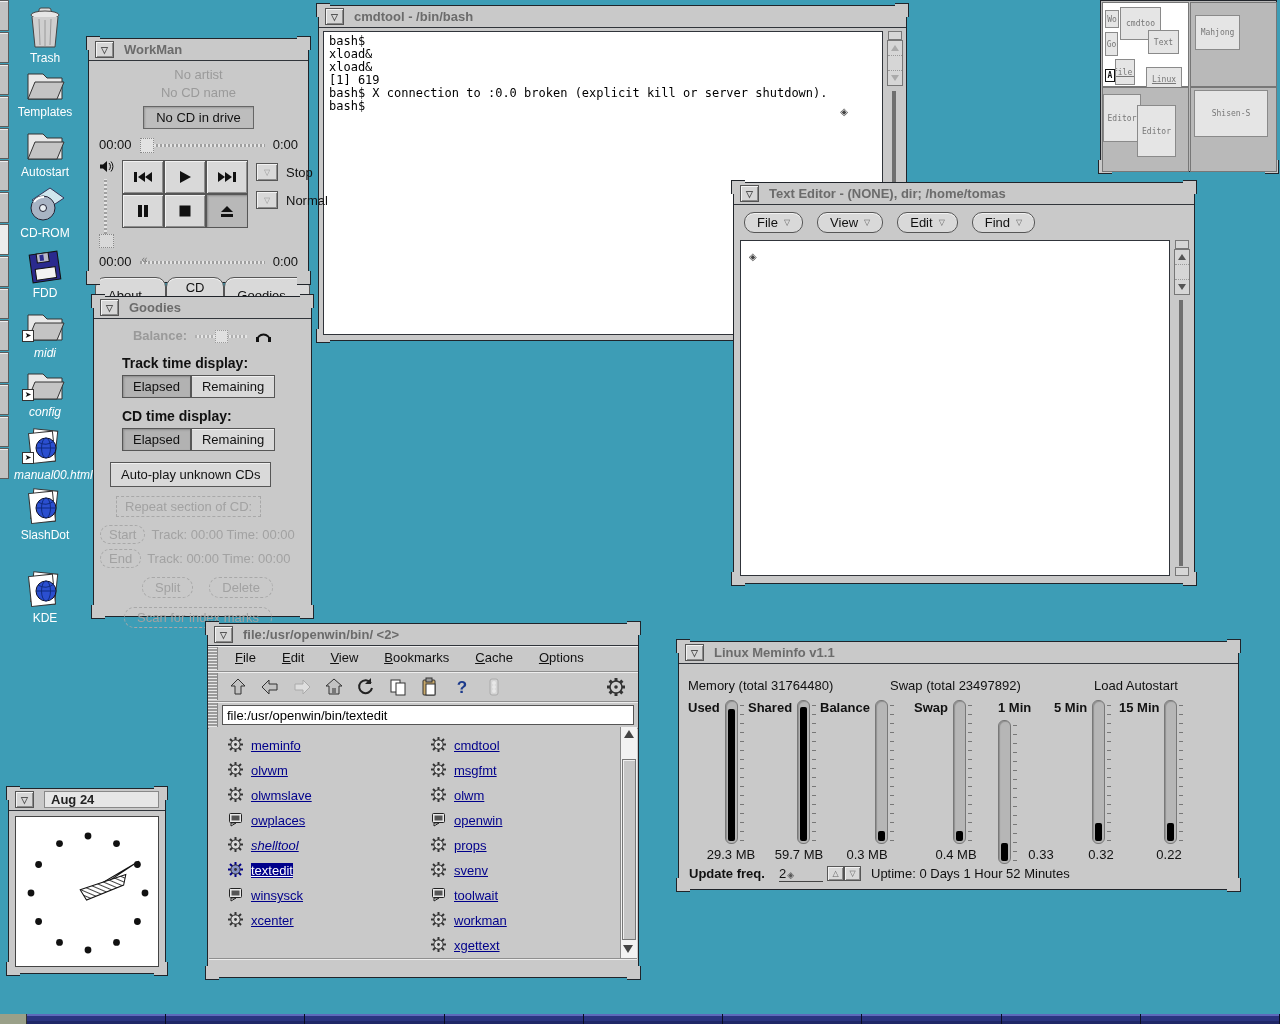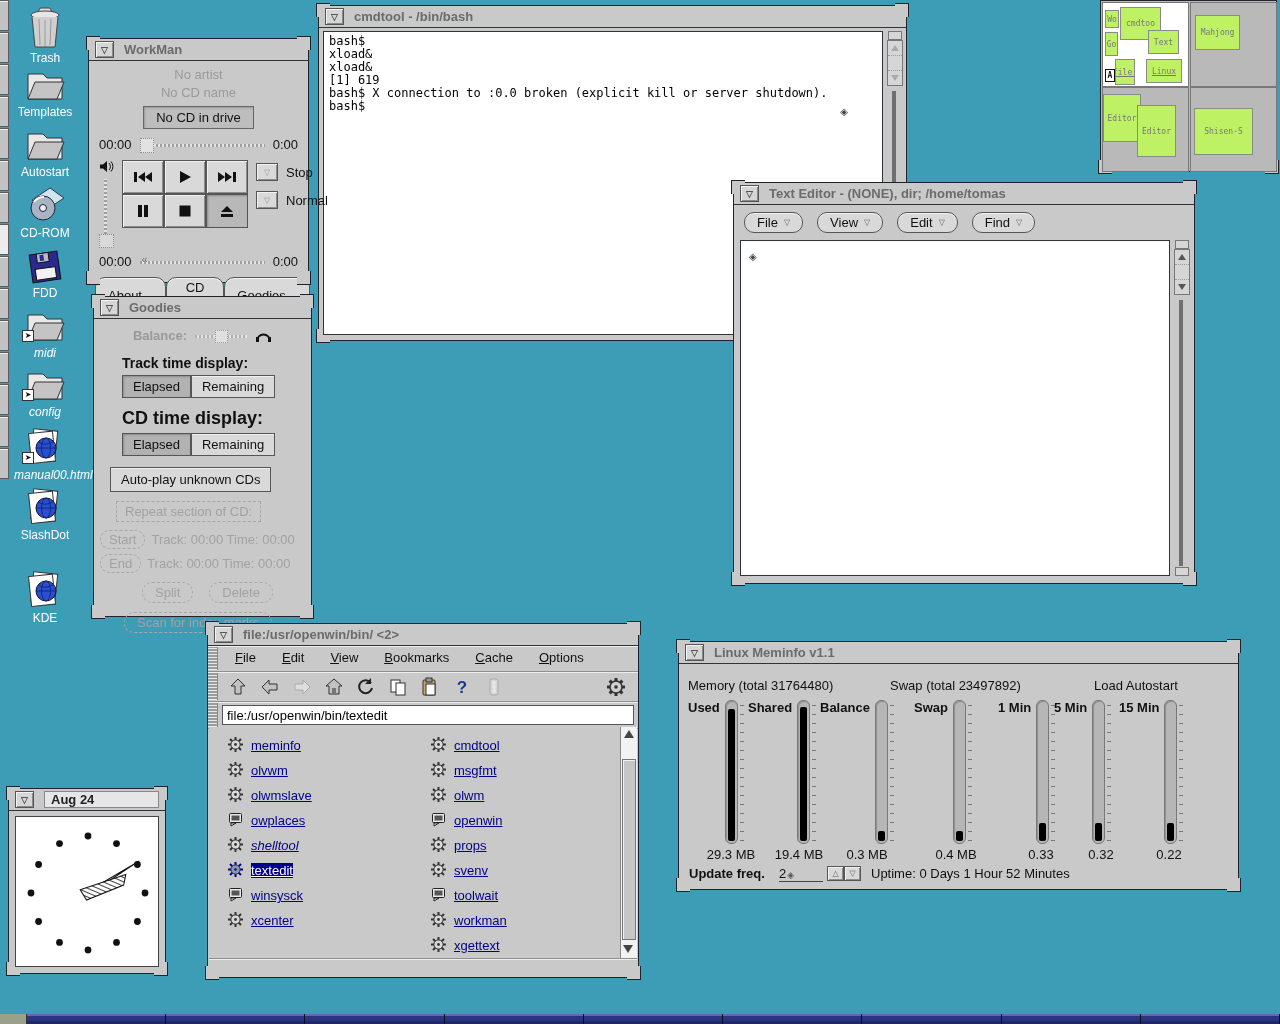--- a/index.html
+++ b/index.html
@@ -79,21 +79,21 @@
   .gauge{position:relative;width:11px;height:142px;background:#b6b6b6;border:1px solid #787878;
          border-radius:6px;box-shadow:inset 1px 1px 1px #8f8f8f}
   .gfill{position:absolute;left:2px;right:2px;bottom:2px;background:#000;border-radius:2px}
   .gticks{position:absolute;left:14px;top:2px;width:4px;height:138px;
           background:repeating-linear-gradient(0deg,#777 0 1px,transparent 1px 9px)}
   .gval{position:absolute;transform:translateX(-50%);font-size:13px;white-space:nowrap}
   
   #pager-grid{position:absolute;inset:0}
   .pcell{position:absolute;width:87px;height:85px;background:#b9b9b9;box-sizing:border-box;border:1px solid #777}
   .pcell.act{background:#fff}
-  .pmini{position:absolute;background:#bef264;border:1px solid #8a8a8a;overflow:hidden;
+  .pmini{position:absolute;background:#e5e5e5;border:1px solid #8a8a8a;overflow:hidden;
          font-family:"DejaVu Sans Mono",monospace;font-size:8px;color:#777;
          display:flex;align-items:center;justify-content:center;box-sizing:border-box}
   .pmini.picon{background:#fff;border:1px solid #111;color:#111;font-weight:bold}
   
   #clock-face{position:absolute;left:6px;right:6px;top:27px;bottom:6px;background:#fff;border:1px solid #444}
   
   #taskbar{position:absolute;left:0;bottom:0;width:1280px;height:10px;background:#10152e;display:flex}
   .tseg{height:10px;border-right:1px solid #0a0d22;
         background:linear-gradient(#5d68bb 0 2px,#2a3480 2px 7px,#1f2767 7px 10px);flex:1}
   .tstub{width:26px;flex:0 0 auto;background:#9aa089;border-right:1px solid #333}
@@ -453,21 +453,21 @@
       <path d="M2 13 a6.5 6.5 0 0 1 13 0" fill="none" stroke="#111" stroke-width="2"></path>
       <rect x="1" y="9" width="3" height="5" fill="#111"></rect>
         <rect x="13" y="9" width="3" height="5" fill="#111"></rect>
     </svg>
   </div>
   <div class="bold" style="margin:12px 0 4px 28px;font-size:14px">Track time display:</div>
   <div class="toggle" style="margin-left:28px">
     <span class="tg on">Elapsed</span>
     <span class="tg">Remaining</span>
   </div>
-  <div class="bold" style="margin:10px 0 4px 28px;font-size:18px">CD time display:</div>
+  <div class="bold" style="margin:10px 0 4px 28px;font-size:14px">CD time display:</div>
   <div class="toggle" style="margin-left:28px">
     <span class="tg on">Elapsed</span>
     <span class="tg">Remaining</span>
   </div>
   <div style="margin:16px 0 0 16px">
     <span class="tg" style="padding:4px 10px">Auto-play unknown CDs</span>
   </div>
   <div style="margin:14px 0 0 22px">
     <span class="dis-box">Repeat section of CD:</span>
   </div>
@@ -819,38 +819,38 @@
         </div>
       </div>
       <div class="gval" style="left: 52px; top: 205px;">29.3 MB</div>
       <div class="gcol" style="left: 69px; top: 58px;">
         <span class="glabel">Shared</span>
         <div class="gauge">
           <div class="gfill" style="height: 134px;"></div>
           <div class="gticks"></div>
         </div>
       </div>
-      <div class="gval" style="left: 120px; top: 205px;">19.4 MB</div>
+      <div class="gval" style="left: 120px; top: 205px;">59.7 MB</div>
       <div class="gcol" style="left: 141px; top: 58px;">
         <span class="glabel">Balance</span>
         <div class="gauge">
           <div class="gfill" style="height: 10px;"></div>
           <div class="gticks"></div>
         </div>
       </div>
       <div class="gval" style="left: 188px; top: 205px;">0.3 MB</div>
       <div class="gcol" style="left: 235px; top: 58px;">
         <span class="glabel">Swap</span>
         <div class="gauge">
           <div class="gfill" style="height: 10px;"></div>
           <div class="gticks"></div>
         </div>
       </div>
       <div class="gval" style="left: 277px; top: 205px;">0.4 MB</div>
-      <div class="gcol" style="left: 319px; top: 58px;">
+      <div class="gcol" style="left: 319px; top: 58px; flex-direction: column;">
         <span class="glabel">1 Min</span>
         <div class="gauge">
           <div class="gfill" style="height: 18px;"></div>
           <div class="gticks"></div>
         </div>
       </div>
       <div class="gval" style="left: 362px; top: 205px;">0.33</div>
       <div class="gcol" style="left: 375px; top: 58px;">
         <span class="glabel">5 Min</span>
         <div class="gauge">
@@ -923,32 +923,32 @@
 <div class="olwin" id="w-pager" style="left:1100px;top:0;width:177px;height:172px;background:#b9b9b9">
   <i class="olc br"></i>
     <i class="olc bl"></i>
   <div id="pager-grid">
       <div class="pcell act" style="left: 1px; top: 1px;">
         <div class="pmini" style="left: 2px; top: 7px; width: 14px; height: 18px;">Wo</div>
         <div class="pmini" style="left: 17px; top: 4px; width: 41px; height: 33px;">cmdtoo</div>
         <div class="pmini" style="left: 45px; top: 27px; width: 31px; height: 24px;">Text</div>
         <div class="pmini" style="left: 2px; top: 29px; width: 13px; height: 24px;">Go</div>
         <div class="pmini" style="left: 12px; top: 56px; width: 20px; height: 26px; text-decoration: underline;">file:</div>
-        <div class="pmini" style="left: 43px; top: 56px; width: 36px; height: 24px; text-decoration: underline;">Linux</div>
+        <div class="pmini" style="left: 43px; top: 64px; width: 36px; height: 24px; text-decoration: underline;">Linux</div>
         <div class="pmini picon" style="left: 2px; top: 66px; width: 10px; height: 13px;">A</div>
       </div>
       <div class="pcell" style="left: 89px; top: 1px;">
         <div class="pmini" style="left: 4px; top: 12px; width: 45px; height: 35px;">Mahjong</div>
       </div>
       <div class="pcell" style="left: 1px; top: 86px;">
         <div class="pmini" style="left: 0px; top: 6px; width: 38px; height: 48px;">Editor</div>
         <div class="pmini" style="left: 34px; top: 17px; width: 39px; height: 52px;">Editor</div>
       </div>
       <div class="pcell" style="left: 89px; top: 86px;">
-        <div class="pmini" style="left: 3px; top: 20px; width: 59px; height: 47px;">Shisen-S</div>
+        <div class="pmini" style="left: 3px; top: 2px; width: 74px; height: 47px;">Shisen-S</div>
       </div>
     </div>
 </div>
 
 <div id="taskbar">
     <div class="tstub"></div>
     <div class="tseg"></div>
     <div class="tseg"></div>
     <div class="tseg"></div>
     <div class="tseg"></div>

